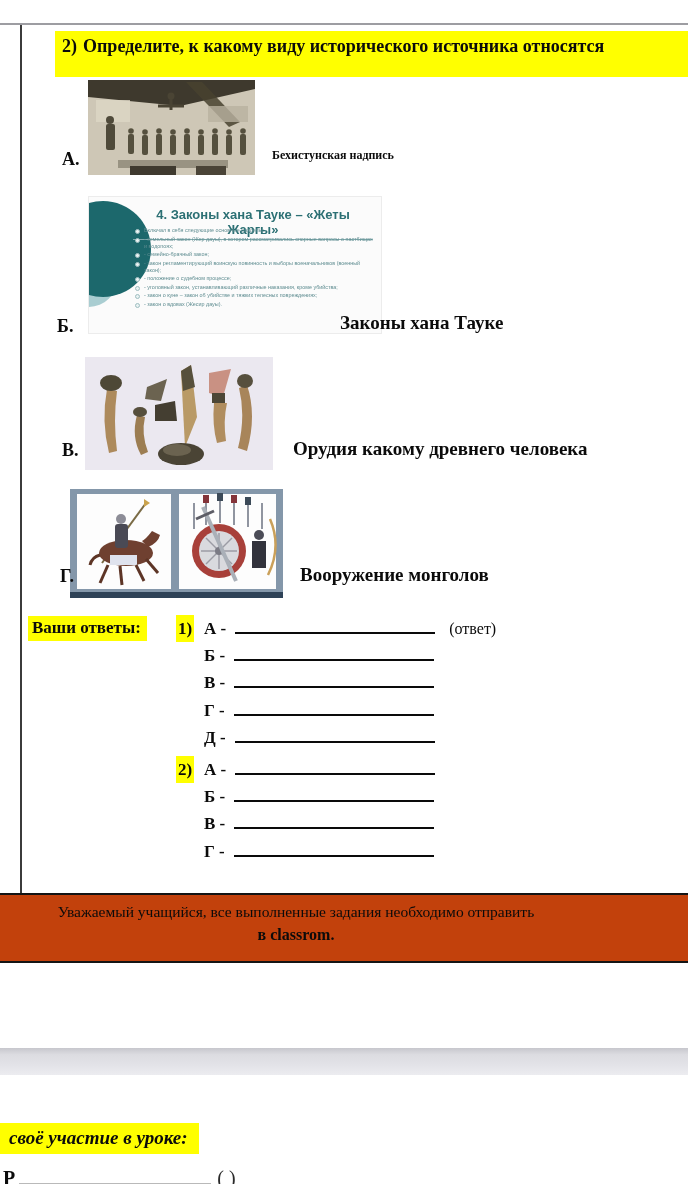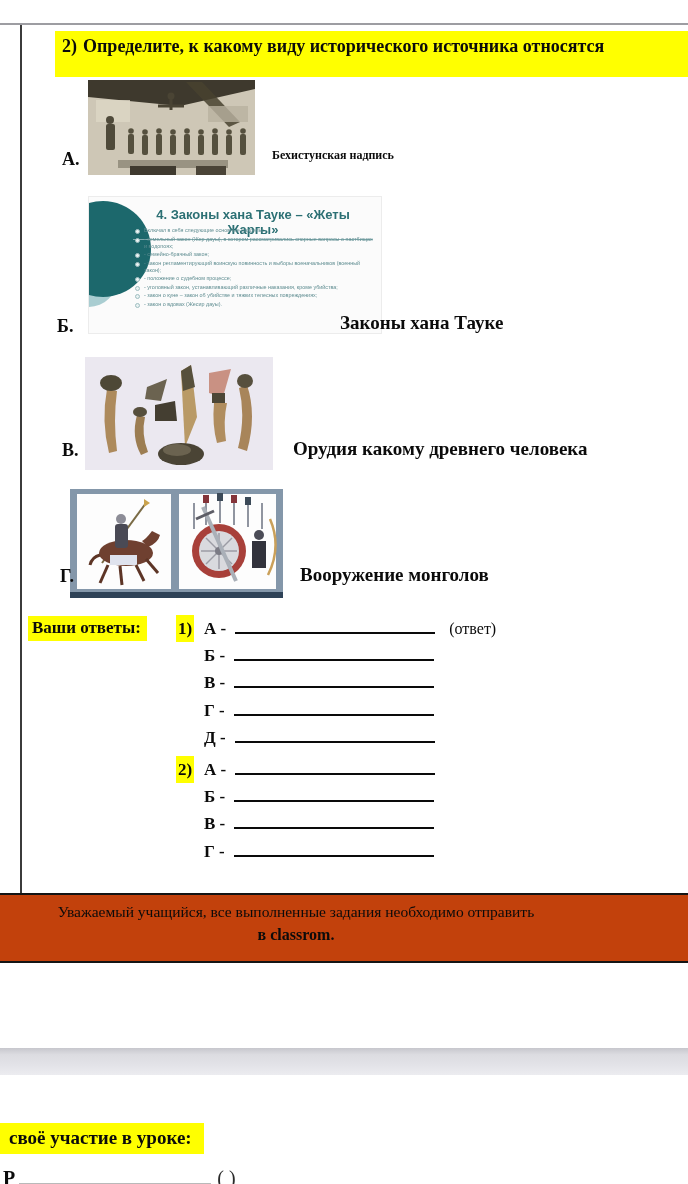--- a/index.html
+++ b/index.html
@@ -46,21 +46,21 @@
   .sfx{margin-left:10px;font-size:16px;}
   
   .banner{left:0;top:895px;width:688px;height:66px;background:#c2410c;}
   .banner-text{position:absolute;left:22px;top:5px;width:548px;text-align:center;}
   .banner-line1{font-size:15.5px;line-height:23px;}
   .banner-line2{font-size:16px;font-weight:bold;line-height:23px;}
   
   .separator{left:0;top:1048px;width:688px;height:27px;
              background:linear-gradient(180deg,#c7c7cd 0%,#dcdce1 25%,#e2e2e7 60%,#ececf0 100%);}
   
-  .footer-hl{left:0;top:1123px;padding:4px 12px 5px 9px;font-weight:bold;
+  .footer-hl{left:0;top:1123px;padding:4px 12px 5px 9px;font-weight:bold;font-style:italic;
              font-size:19px;white-space:nowrap;}
   .partial{left:3px;top:1167px;font-size:20px;white-space:nowrap;}
   .partial .p-start{font-weight:bold;}
   .partial .p-blank{display:inline-block;width:192px;height:14px;
                     border-bottom:2px solid #b9b9b9;margin-left:4px;}
   .partial .p-end{margin-left:6px;color:#2a2a2a;}
 </style>
 </head>
 <body>
 

